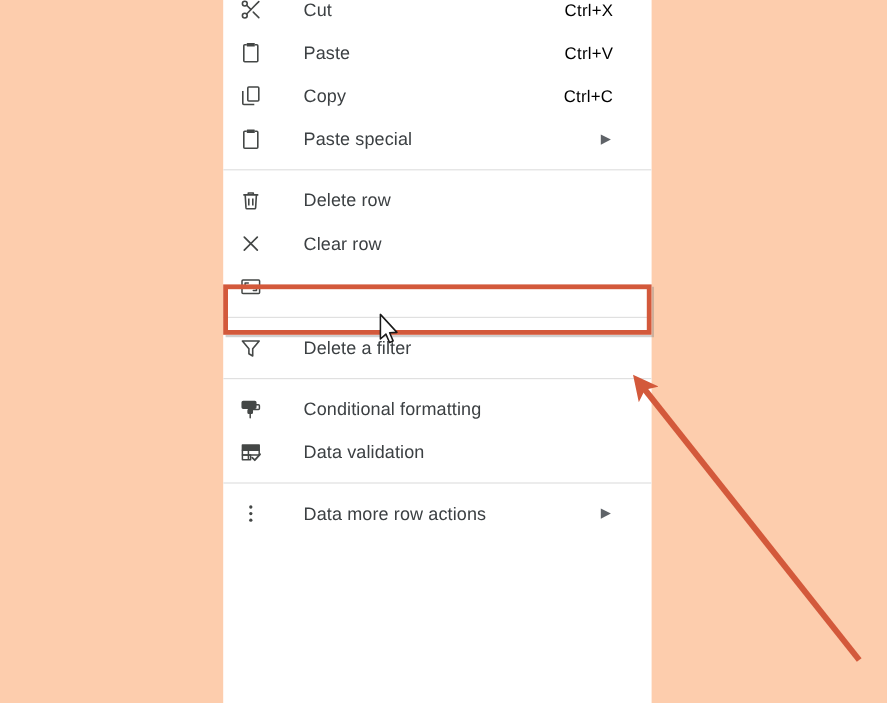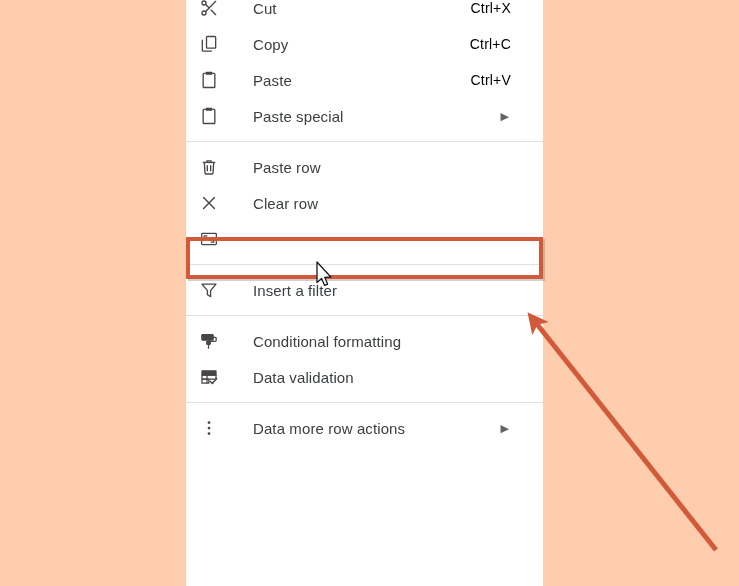--- a/index.html
+++ b/index.html
@@ -136,36 +136,36 @@
             <line x1="14.5" y1="14.5" x2="20" y2="20"></line>
             <line x1="8.1" y1="7.9" x2="12" y2="11.8"></line>
           </svg>
         </span>
         <span class="mi-label">Cut</span>
         <span class="mi-shortcut">Ctrl+X</span>
       </div>
       <div class="menu-item">
         <span class="mi-icon">
           <svg width="20" height="20" viewBox="0 0 24 24" fill="none" stroke="currentColor" stroke-width="1.6" stroke-linejoin="round">
+            <path d="M8 4H6a1 1 0 0 0-1 1v15a1 1 0 0 0 1 1h12a1 1 0 0 0 1-1V5a1 1 0 0 0-1-1h-2"></path>
+            <rect x="8" y="2.2" width="8" height="3.6" rx="0.6" fill="currentColor" stroke="none"></rect>
+          </svg>
+        </span>
+        <span class="mi-label">Paste</span>
+        <span class="mi-shortcut">Ctrl+V</span>
+      </div>
+      <div class="menu-item">
+        <span class="mi-icon">
+          <svg width="20" height="20" viewBox="0 0 24 24" fill="none" stroke="currentColor" stroke-width="1.6" stroke-linejoin="round">
             <rect x="9" y="3" width="11" height="14" rx="1"></rect>
             <path d="M15.5 20.5H5a1 1 0 0 1-1-1V7"></path>
           </svg>
         </span>
         <span class="mi-label">Copy</span>
         <span class="mi-shortcut">Ctrl+C</span>
-      </div>
-      <div class="menu-item">
-        <span class="mi-icon">
-          <svg width="20" height="20" viewBox="0 0 24 24" fill="none" stroke="currentColor" stroke-width="1.6" stroke-linejoin="round">
-            <path d="M8 4H6a1 1 0 0 0-1 1v15a1 1 0 0 0 1 1h12a1 1 0 0 0 1-1V5a1 1 0 0 0-1-1h-2"></path>
-            <rect x="8" y="2.2" width="8" height="3.6" rx="0.6" fill="currentColor" stroke="none"></rect>
-          </svg>
-        </span>
-        <span class="mi-label">Paste</span>
-        <span class="mi-shortcut">Ctrl+V</span>
       </div>
       <div class="menu-item">
         <span class="mi-icon">
           <svg width="20" height="20" viewBox="0 0 24 24" fill="none" stroke="currentColor" stroke-width="1.6" stroke-linejoin="round">
             <path d="M8 4H6a1 1 0 0 0-1 1v15a1 1 0 0 0 1 1h12a1 1 0 0 0 1-1V5a1 1 0 0 0-1-1h-2"></path>
             <rect x="8" y="2.2" width="8" height="3.6" rx="0.6" fill="currentColor" stroke="none"></rect>
           </svg>
         </span>
         <span class="mi-label">Paste special</span>
         <span class="mi-submenu">▶</span>
@@ -176,21 +176,21 @@
       <div class="menu-item">
         <span class="mi-icon">
           <svg width="20" height="20" viewBox="0 0 24 24" fill="none" stroke="currentColor" stroke-width="1.6" stroke-linejoin="round">
             <path d="M4.5 6.5h15"></path>
             <path d="M9.5 6.5V4.6h5v1.9"></path>
             <path d="M6.4 6.5l0.8 13a1 1 0 0 0 1 .9h7.6a1 1 0 0 0 1-.9l0.8-13"></path>
             <line x1="10" y1="10" x2="10" y2="17"></line>
             <line x1="14" y1="10" x2="14" y2="17"></line>
           </svg>
         </span>
-        <span class="mi-label">Paste row</span>
+        <span class="mi-label">Delete row</span>
       </div>
       <div class="menu-item">
         <span class="mi-icon">
           <svg width="20" height="20" viewBox="0 0 24 24" fill="none" stroke="currentColor" stroke-width="1.7" stroke-linecap="round">
             <line x1="5.5" y1="5.5" x2="18.5" y2="18.5"></line>
             <line x1="18.5" y1="5.5" x2="5.5" y2="18.5"></line>
           </svg>
         </span>
         <span class="mi-label">Clear row</span>
       </div>
@@ -205,21 +205,21 @@
       </div>
     </div>
     <div class="menu-sep"></div>
     <div class="menu-section">
       <div class="menu-item">
         <span class="mi-icon">
           <svg width="20" height="20" viewBox="0 0 24 24" fill="none" stroke="currentColor" stroke-width="1.6" stroke-linejoin="round" stroke-linecap="round">
             <path d="M3.6 5h16.8l-6.5 7.7V20l-3.8-2.3v-5z"></path>
           </svg>
         </span>
-        <span class="mi-label">Insert a filter</span>
+        <span class="mi-label">Delete a filter</span>
       </div>
     </div>
     <div class="menu-sep"></div>
     <div class="menu-section">
       <div class="menu-item">
         <span class="mi-icon">
           <svg width="20" height="20" viewBox="0 0 24 24" fill="none" stroke="currentColor" stroke-width="1.5" stroke-linejoin="round">
             <rect x="3.4" y="4.2" width="13.6" height="6.8" rx="1" fill="currentColor" stroke="currentColor"></rect>
             <path d="M17 7.6h2.6a1 1 0 0 1 1 1v2.8a1 1 0 0 1-1 1h-8.4"></path>
             <rect x="9.3" y="12.4" width="4.2" height="3.6" rx="0.8" fill="currentColor" stroke="currentColor"></rect>

